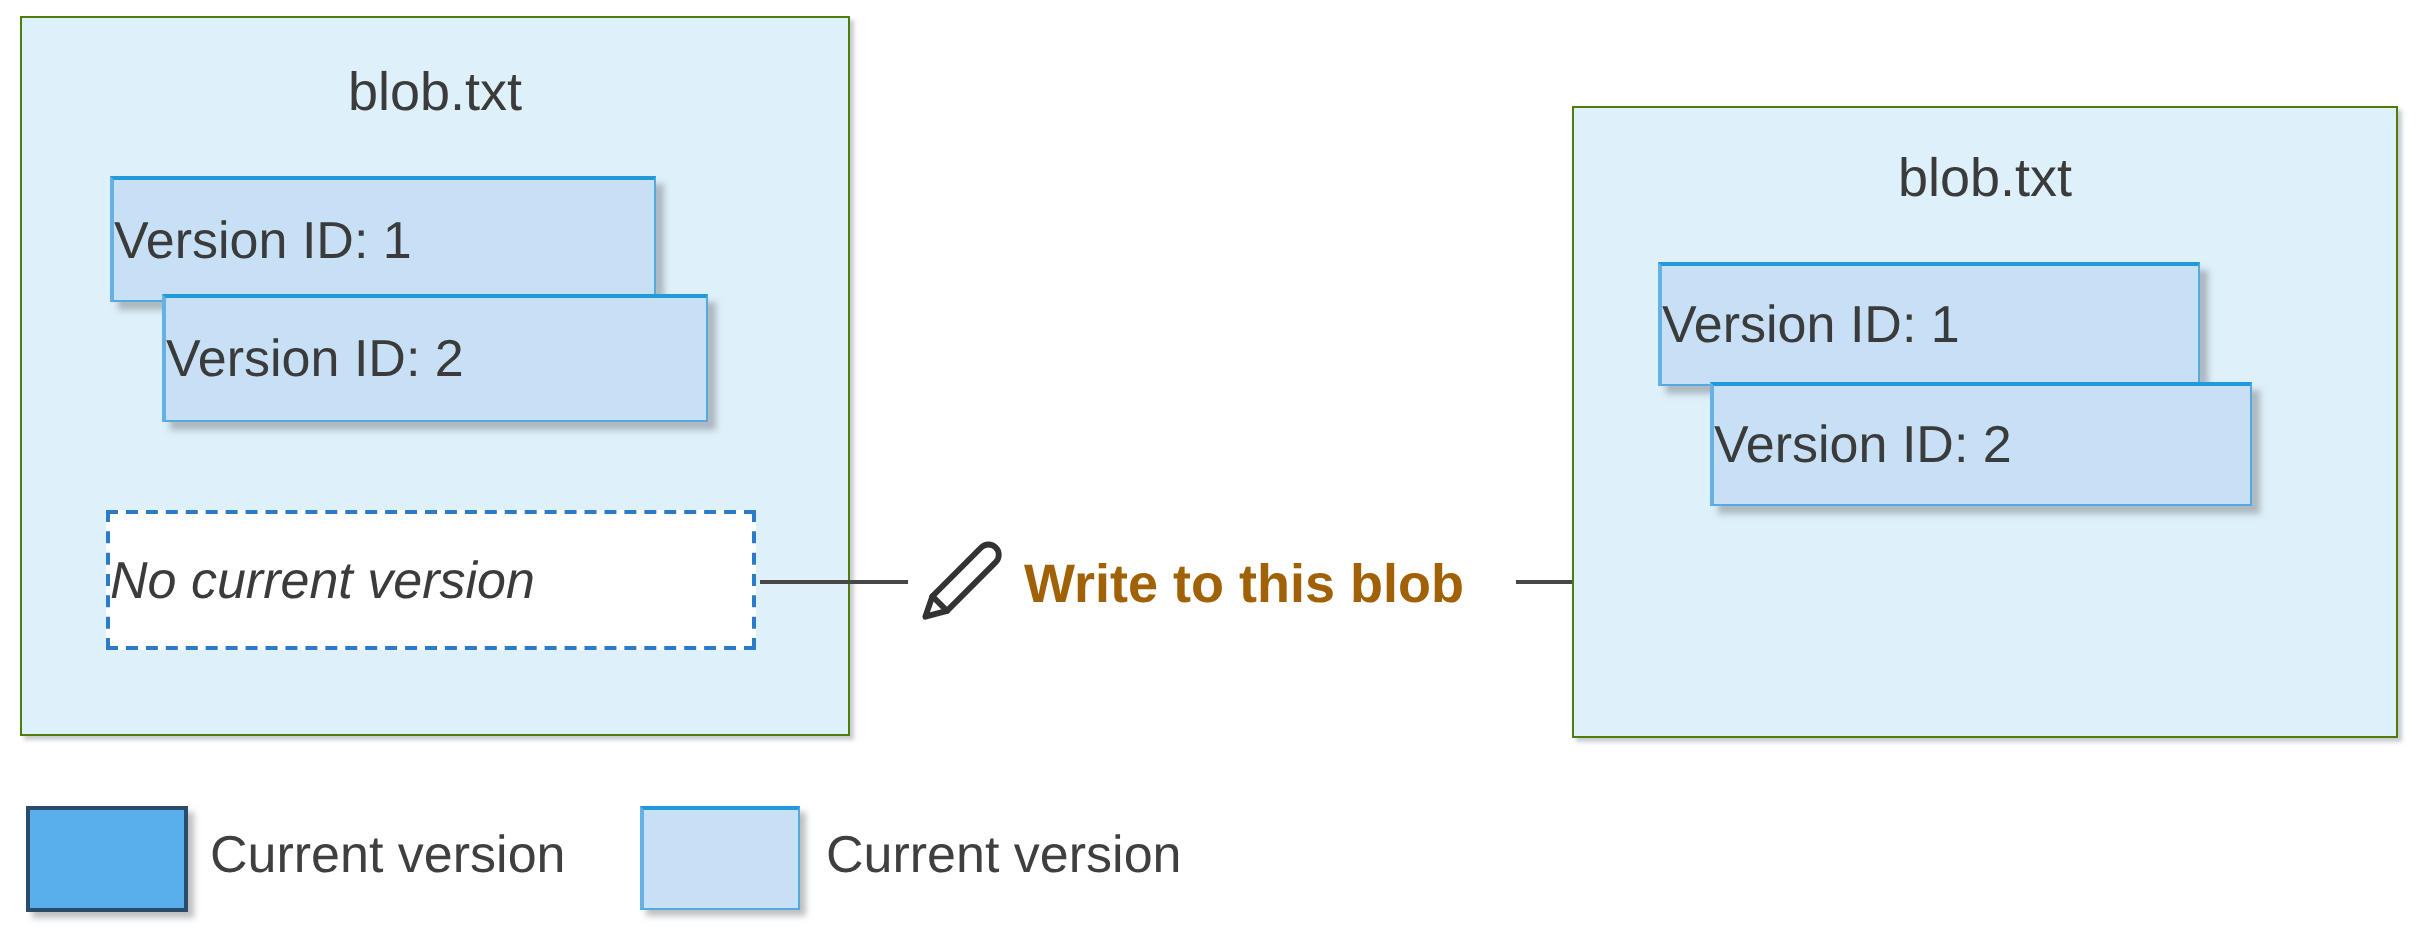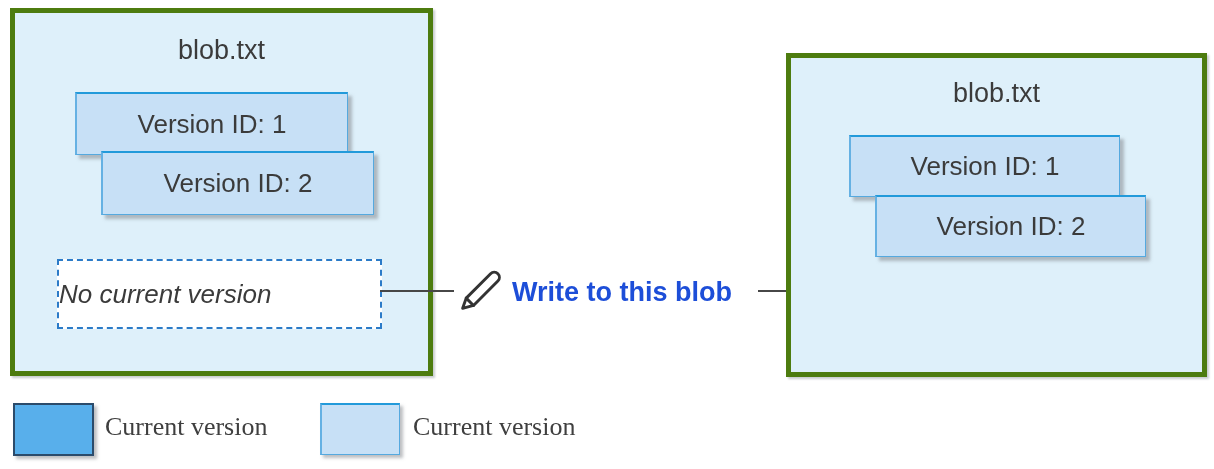--- a/index.html
+++ b/index.html
@@ -5,36 +5,35 @@
   html,body { margin:0; padding:0; background:#ffffff; }
   .canvas {
     position:relative; width:1214px; height:469px; overflow:hidden;
     background:#ffffff;
     font-family:"Liberation Sans", sans-serif;
     color:#3b3b3b;
   }
   .panel {
     position:absolute;
     background:var(--panel_fill);
-    border:5px solid #4d7c0f;
+    border:1px solid #4d7c0f;
     box-shadow:2px 2px 2px rgba(120,130,135,.4);
   }
   #left-panel  { left:10px;  top:8px;  width:413px; height:358px; }
   #right-panel { left:786px; top:53px; width:411px; height:314px; }
   .panel-title {
     position:absolute; left:0; right:0; text-align:center;
     font-size:27px; color:#3b3b3b;
   }
   #left-panel  .panel-title { top:22px; }
   #right-panel .panel-title { top:20px; }
   .vbox {
-    position:absolute; display:flex; align-items:center; justify-content:center;
+    position:absolute; display:flex; align-items:center; 
     font-size:26px; color:#3b3b3b;
     box-shadow:4px 4px 3px rgba(125,130,135,.5);
-    margin-left:16px;
   }
   .vbox.previous {
     background:var(--previous_fill);
     border:1px solid #55a9df;
     border-top:2px solid var(--previous_border);
     border-left:2px solid #65b1e3;
   }
   .vbox.current {
     background:var(--current_fill);
     border:2px solid var(--current_border);
@@ -47,41 +46,41 @@
   .connector {
     position:absolute; height:2px; background:var(--arrow);
   }
   .arrow-head {
     position:absolute; width:0; height:0;
     border-top:9px solid transparent;
     border-bottom:9px solid transparent;
     border-left:15px solid var(--arrow);
   }
   .action-label {
-    position:absolute; font-size:27px; font-weight:bold; color:#1d4ed8;
+    position:absolute; font-size:27px; font-weight:bold; color:#a16207;
     line-height:36px; white-space:nowrap;
   }
   .pencil { position:absolute; }
   .legend-swatch {
     position:absolute; width:77px; height:49px;
     box-shadow:3px 3px 3px rgba(125,130,135,.5);
   }
   .legend-swatch.current {
     background:var(--current_fill);
     border:2px solid var(--current_border);
   }
   .legend-swatch.previous {
     background:var(--previous_fill);
     border:1px solid #55a9df;
     border-top:2px solid var(--previous_border);
     border-left:2px solid #65b1e3;
   }
   .legend-label {
     position:absolute; height:52px; display:flex; align-items:center;
-    font-size:26px; color:#3f3f3f; white-space:nowrap;font-family:Liberation Serif, serif;
+    font-size:26px; color:#3f3f3f; white-space:nowrap;
   }
 </style>
 </head>
 <body>
 
 <div class="canvas">
 
   <div class="panel" id="left-panel">
     <div class="panel-title">blob.txt</div>
     <div class="vbox previous" style="left:44px; top:79px; width:270px; height:60px;">

